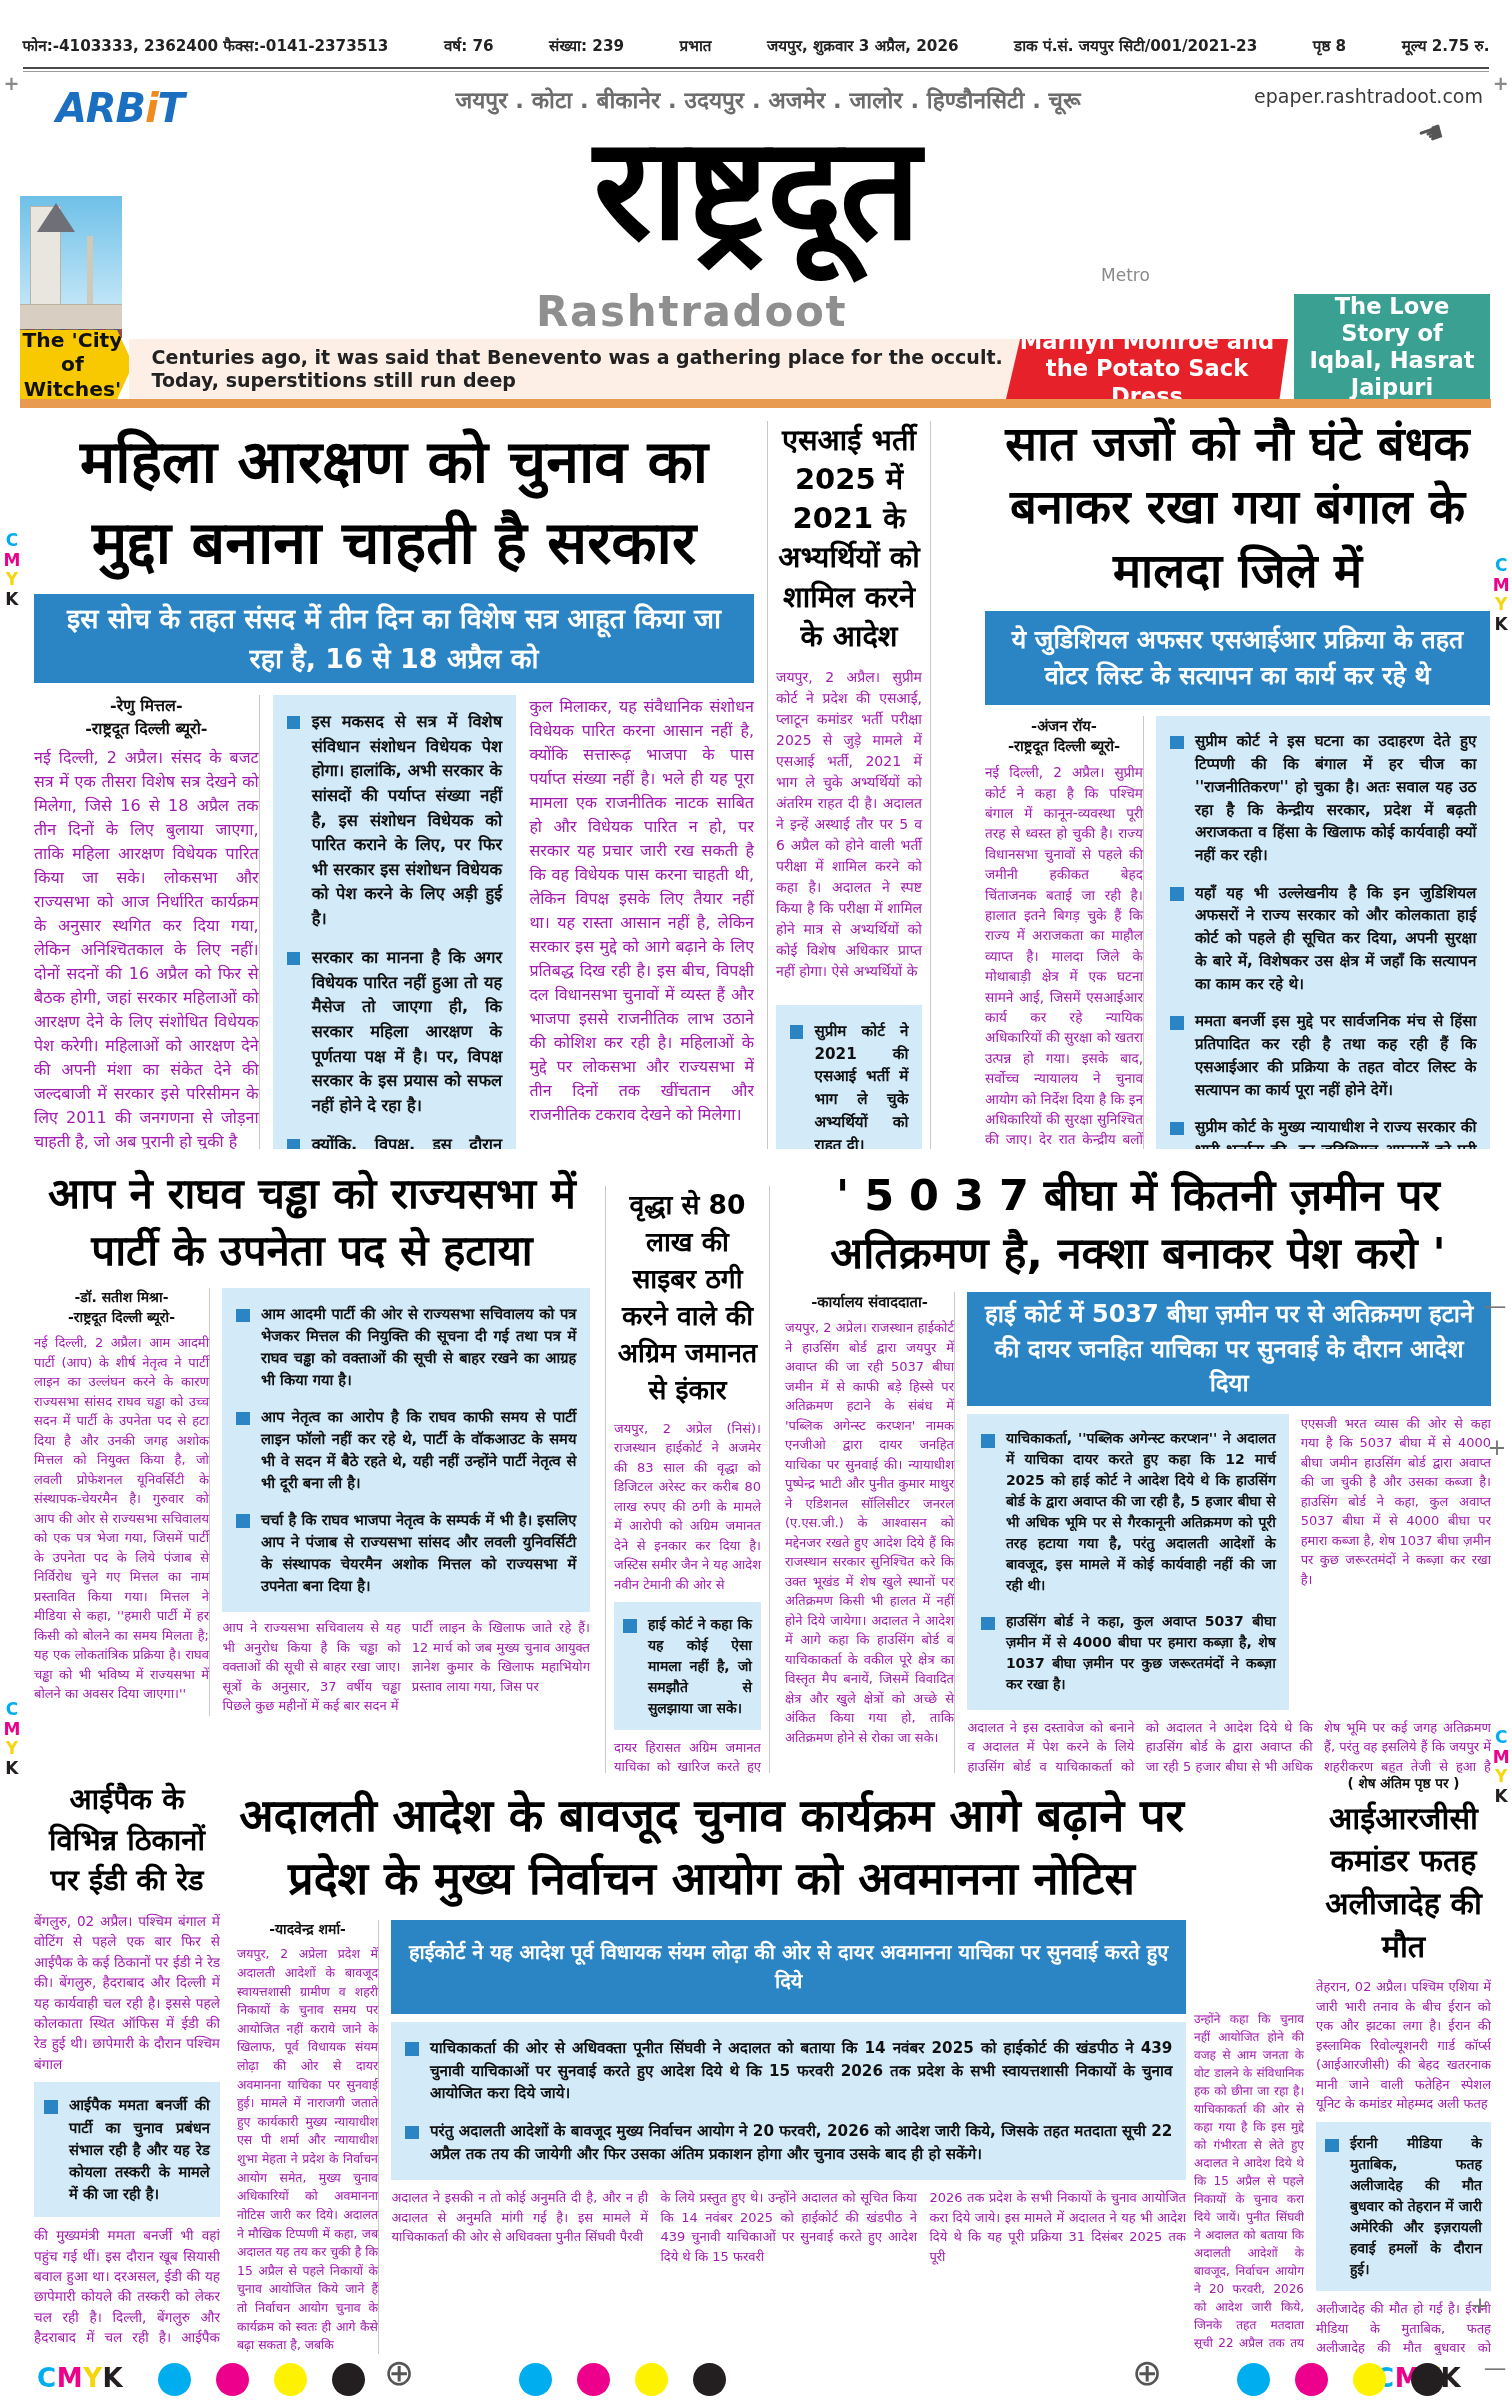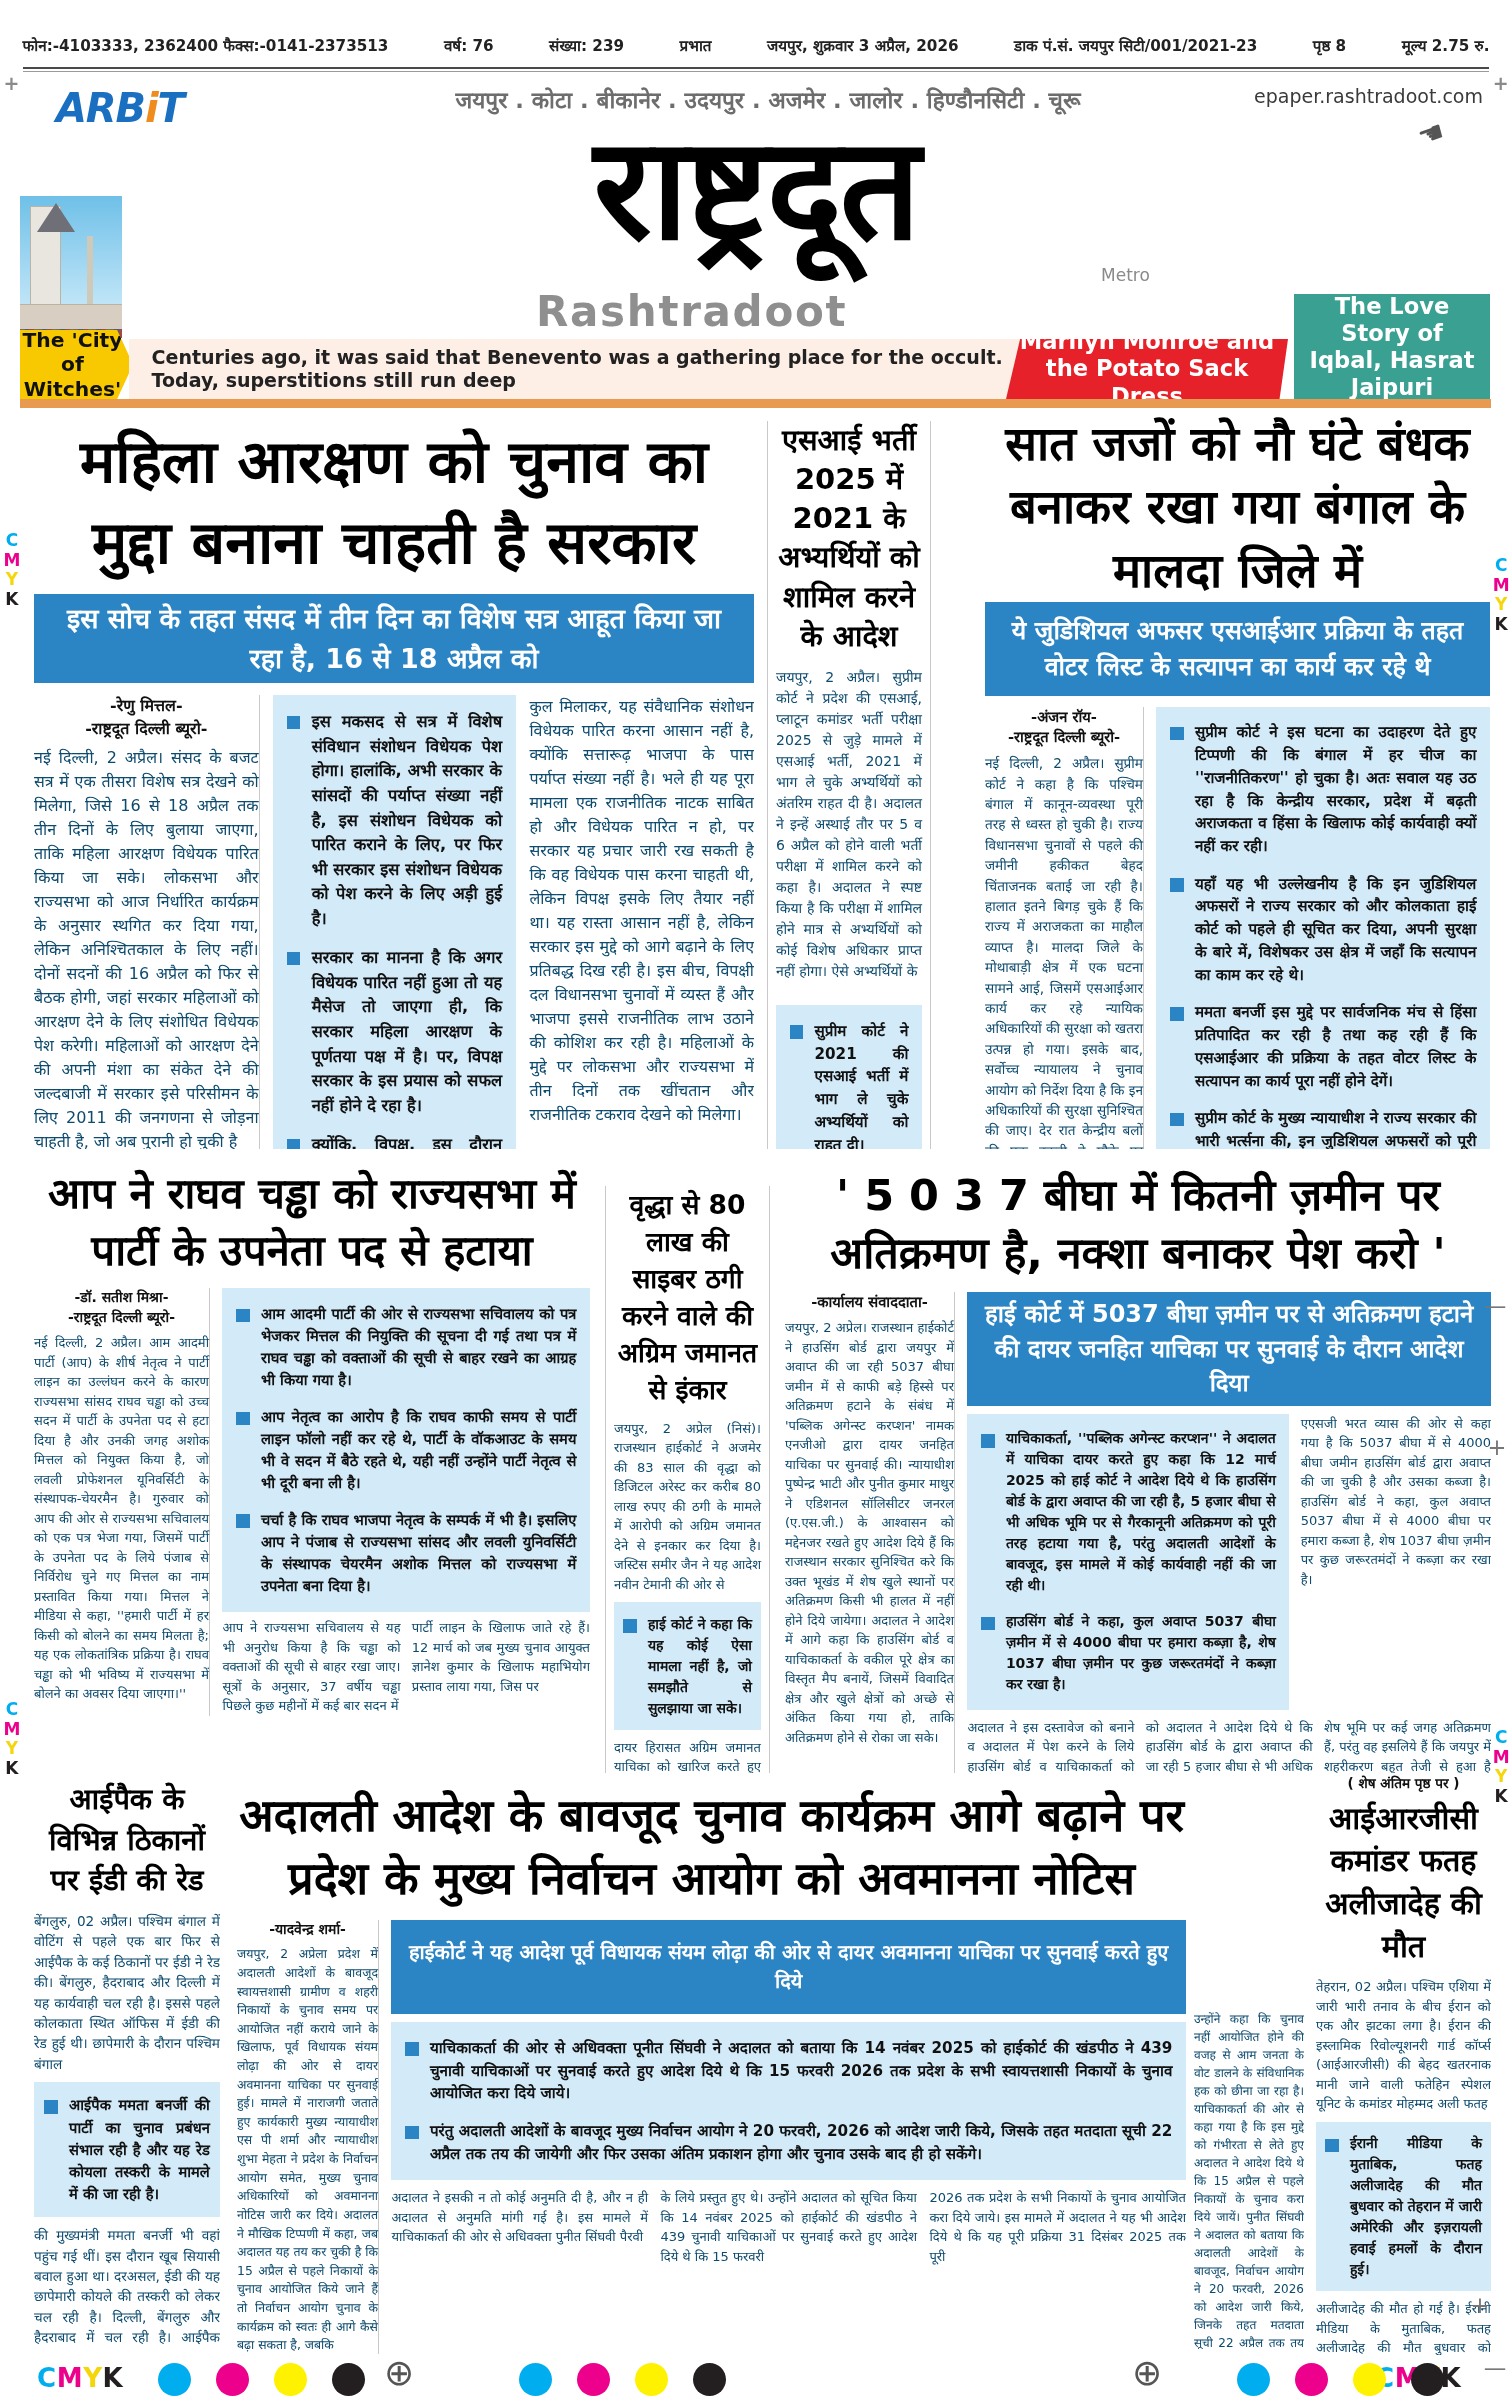--- a/index.html
+++ b/index.html
@@ -39,21 +39,21 @@
                font-weight:600;justify-content:flex-start;text-align:left;padding:0 22.6px;}
   #box-monroe{left:1006px;top:339px;width:282px;height:60px;background:#e62129;color:#fff;font-size:22.6px;
                clip-path:polygon(5% 0,100% 0,97% 100%,0 100%);}
   #box-iqbal{left:1294px;top:294px;width:196px;height:106px;background:#3aa192;color:#fff;font-size:22.6px;}
   #strip-rule{position:absolute;left:20px;top:399px;width:1471px;height:9px;background:#e89a50;}
   
   .hl{font-weight:bold;color:#000;text-align:center;line-height:1.3;}
   .bluebar{background:#2b85c4;color:#fff;font-weight:bold;text-align:center;display:flex;
            align-items:center;justify-content:center;line-height:1.45;}
   .byline{font-weight:bold;text-align:center;font-size:16px;line-height:1.4;margin-bottom:5.6px;}
-  .body{font-size:14.7px;line-height:1.5;text-align:justify;color:#0c4a6e;}
+  .body{font-size:14.7px;line-height:1.5;text-align:justify;color:#a21caf;}
   .lightbox{background:#d3eaf8;padding:14.7px 13.6px;}
   .bullet{display:flex;gap:11.3px;margin-bottom:14.7px;}
   .bullet .sq{flex:none;width:13.6px;height:13.6px;background:#2b85c4;margin-top:5.6px;}
   .bullet .btx{font-size:16.4px;font-weight:600;line-height:1.5;text-align:justify;}
   .cont{font-weight:bold;text-align:center;font-size:16px;margin-top:6.8px;}
   .colrule{border-right:0.6px solid #c9c9c9;}
   .vcmyk{position:absolute;width:17px;text-align:center;font-size:17px;font-weight:bold;line-height:1.15;}
   .vcmyk .c{color:#00aeef}.vcmyk .m{color:#ec008c}.vcmyk .y{color:#f5d60a}.vcmyk .k{color:#231f20}
   .dots{position:absolute;display:flex;gap:25px;}
   .dots i{width:33px;height:33px;border-radius:50%;display:block;}
@@ -153,21 +153,21 @@
           <span class="sq"></span>
           <span class="btx" style="font-size:15.2px;">सुप्रीम कोर्ट ने 2021 की एसआई भर्ती में भाग ले चुके अभ्यर्थियों को राहत दी।</span>
         </div>
     </div>
     <div class="body" style="font-size:14px;">परिणाम तब तक घोषित नहीं किए जाएंगे, जब तक संबंधित हाईकोर्ट अपना अंतिम निर्णय नहीं सुना देता। जस्टिस दीपांकर दत्ता की खंडपीठ ने यह आदेश सूरजमल मीणा के प्रार्थना पत्र को निस्तारित करते हुए दिया। अदालत ने संबंधित अभ्यर्थियों को कहा है कि वे अदालती आदेश की कॉपी 4 अप्रैल तक परीक्षा प्राधिकरण के समक्ष उपस्थित होकर जमा कराए और वहां से अपने एडमिट कार्ड प्राप्त करें। प्रार्थी पक्ष की ओर से सीनियर</div>
 
   </div>
 
   <div style="position:absolute;left:985px;top:412px;width:505px;height:737px;overflow:hidden;">
     <div class="hl" style="font-size:47px;line-height:1.35;">सात जजों को नौ घंटे बंधक बनाकर रखा गया बंगाल के मालदा जिले में</div>
-    <div class="bluebar" style="font-size:25px;min-height:85px;padding:4.5px 14.7px;">ये जुडिशियल अफसर एसआईआर प्रक्रिया के तहत वोटर लिस्ट के सत्यापन का कार्य कर रहे थे</div>
+    <div class="bluebar" style="font-size:25px;min-height:85px;margin-top:9px;padding:4.5px 14.7px;">ये जुडिशियल अफसर एसआईआर प्रक्रिया के तहत वोटर लिस्ट के सत्यापन का कार्य कर रहे थे</div>
     <div style="display:flex;gap:12.4px;margin-top:10.2px;">
       <div style="width:158px;" class="colrule">
         <div class="byline" style="font-size:14.7px;">
           <div>-अंजन रॉय-</div>
           <div>-राष्ट्रदूत दिल्ली ब्यूरो-</div>
         </div>
         <div class="body" style="font-size:13.6px;">नई दिल्ली, 2 अप्रैल। सुप्रीम कोर्ट ने कहा है कि पश्चिम बंगाल में कानून-व्यवस्था पूरी तरह से ध्वस्त हो चुकी है। राज्य विधानसभा चुनावों से पहले की जमीनी हकीकत बेहद चिंताजनक बताई जा रही है। हालात इतने बिगड़ चुके हैं कि राज्य में अराजकता का माहौल व्याप्त है। मालदा जिले के मोथाबाड़ी क्षेत्र में एक घटना सामने आई, जिसमें एसआईआर कार्य कर रहे न्यायिक अधिकारियों की सुरक्षा को खतरा उत्पन्न हो गया। इसके बाद, सर्वोच्च न्यायालय ने चुनाव आयोग को निर्देश दिया है कि इन अधिकारियों की सुरक्षा सुनिश्चित की जाए। देर रात केन्द्रीय बलों की एक टुकड़ी ने मौके पर पहुंचकर इन अधिकारियों को सुरक्षित बाहर निकाला। राज्य में कानून-व्यवस्था से जुड़े घटनाक्रम लगातार सामने आ रहे हैं। आरोप है कि ये घटनाएं उसी तरह हो रही हैं, जैसा कि राज्य की मुख्यमंत्री ममता बनर्जी लोगों से करने का आह्वान</div>
       </div>
       <div style="flex:1;">
         <div class="lightbox">

